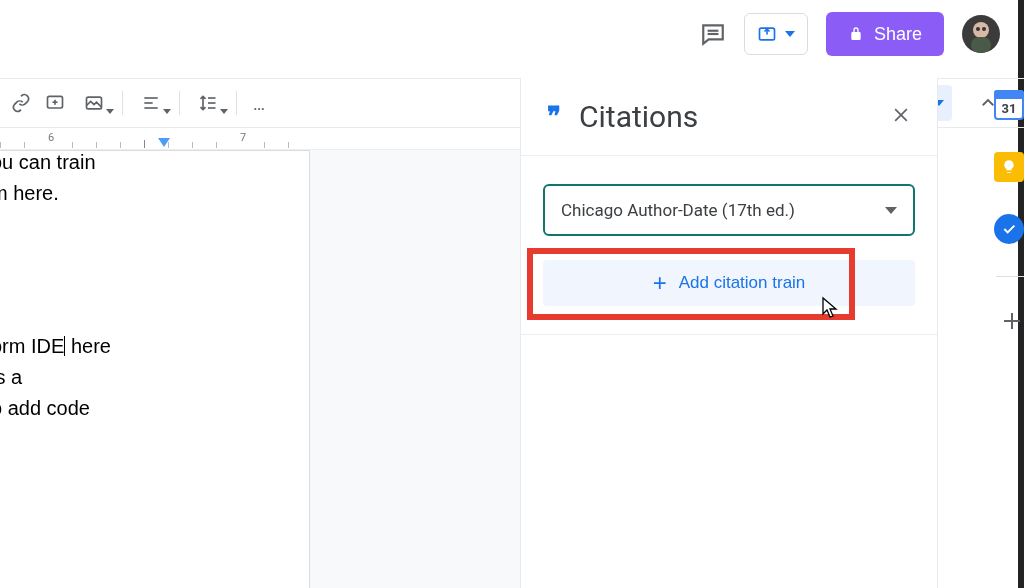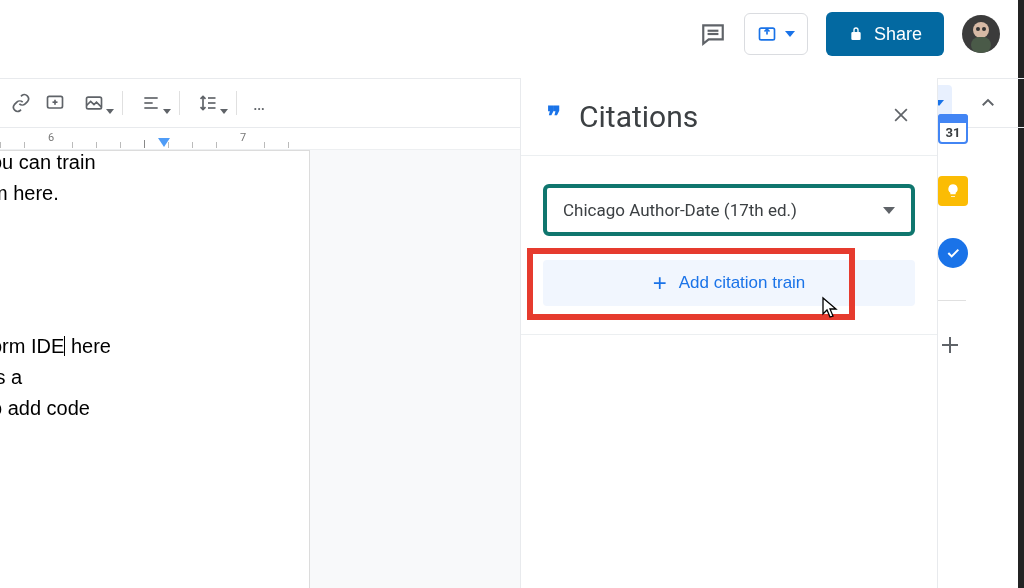--- a/index.html
+++ b/index.html
@@ -14,21 +14,21 @@
   }
   .icon-btn { background: none; border: none; cursor: pointer; display: flex; align-items: center; justify-content: center; }
   .comment-bubble { width: 26px; height: 26px; color: #5f6368; }
   .present-btn {
     border: 1px solid #dadce0; border-radius: 6px; height: 42px; padding: 0 12px;
     display: flex; align-items: center; gap: 8px; background: #fff; cursor: pointer;
   }
   .present-icon { width: 20px; height: 20px; color: #1a73e8; }
   .present-caret { width: 0; height: 0; border-left: 5px solid transparent; border-right: 5px solid transparent; border-top: 6px solid #1a73e8; }
   .share-btn {
-    background: #0369a1; color: #fff; border: none; border-radius: 6px; height: 44px;
+    background: #8b5cf6; color: #fff; border: none; border-radius: 6px; height: 44px;
     padding: 0 22px; display: flex; align-items: center; gap: 10px; font-size: 18px; font-weight: 500; cursor: pointer;
   }
   .lock-icon { width: 16px; height: 16px; }
   .avatar {
     width: 38px; height: 38px; border-radius: 50%; overflow: hidden; flex-shrink: 0; position: relative;
   }
   .avatar svg { width: 100%; height: 100%; }
 
   
   .toolbar {
@@ -78,37 +78,37 @@
     background: #fff;
   }
   .cp-header {
     height: 78px; display: flex; align-items: center; padding: 0 26px; gap: 18px; border-bottom: 1px solid #eceff1;
   }
   .quote-icon { color: #1a73e8; font-size: 26px; font-weight: 700; line-height: 0.6; }
   .cp-title { font-size: 30px; font-weight: 400; color: #3c4043; flex: 1; }
   .cp-close { color: #5f6368; cursor: pointer; }
   .cp-body { padding: 28px 22px; border-bottom: 1px solid #eceff1; background: #fff; }
   .style-select {
-    width: 100%; height: 52px; border: 4px solid #0f766e; border-radius: 6px; background: #fff;
+    width: 100%; height: 52px; border: 2px solid #0f766e; border-radius: 6px; background: #fff;
     display: flex; align-items: center; padding: 0 16px; cursor: pointer; position: relative; font-size: 17px; color: #3c4043;
   }
   .style-select .sel-caret { position: absolute; right: 16px; width: 0; height: 0; border-left: 6px solid transparent; border-right: 6px solid transparent; border-top: 7px solid #5f6368; }
   .add-source-wrap { margin-top: 24px; position: relative; }
   .highlight-box { position: absolute; top: -12px; left: -16px; right: 60px; bottom: -14px; border: 6px solid #e63b2e; pointer-events: none; }
   .add-source-btn {
     width: 100%; height: 46px; border: none; background: #f1f6fe; color: #1a73e8; font-size: 17px; font-weight: 500;
     display: flex; align-items: center; justify-content: center; gap: 12px; border-radius: 4px; cursor: pointer;
   }
   .plus { font-size: 24px; font-weight: 400; }
   .cursor-pointer { position: absolute; left: 274px; top: 36px; pointer-events: none; }
 
   
   .right-rail {
     position: absolute; top: 78px; right: 0; width: 86px; bottom: 0;
-    display: flex; flex-direction: column; align-items: flex-start; padding-top: 36px; gap: 32px;
+    display: flex; flex-direction: column; align-items: flex-end; padding-top: 12px; gap: 32px;
   }
   .rail-icon { width: 30px; height: 30px; border-radius: 4px; display: flex; align-items: center; justify-content: center; font-weight: 700; font-size: 15px; color: #fff; cursor: pointer; }
   .cal { background: #fff; border: 2px solid #4285f4; color: #3c4043; position: relative; }
   .cal::before { content: ""; position: absolute; top: -2px; left: -2px; right: -2px; height: 9px; background: #4285f4; border-radius: 3px 3px 0 0; }
   .cal span { position: relative; top: 3px; font-size: 13px; }
   .keep { background: #fbbc04; }
   .keep svg { width: 16px; height: 16px; }
   .tasks { background: #1a73e8; border-radius: 50%; }
   .tasks svg { width: 16px; height: 16px; }
   .rail-sep { width: 28px; height: 1px; background: #e0e0e0; }

